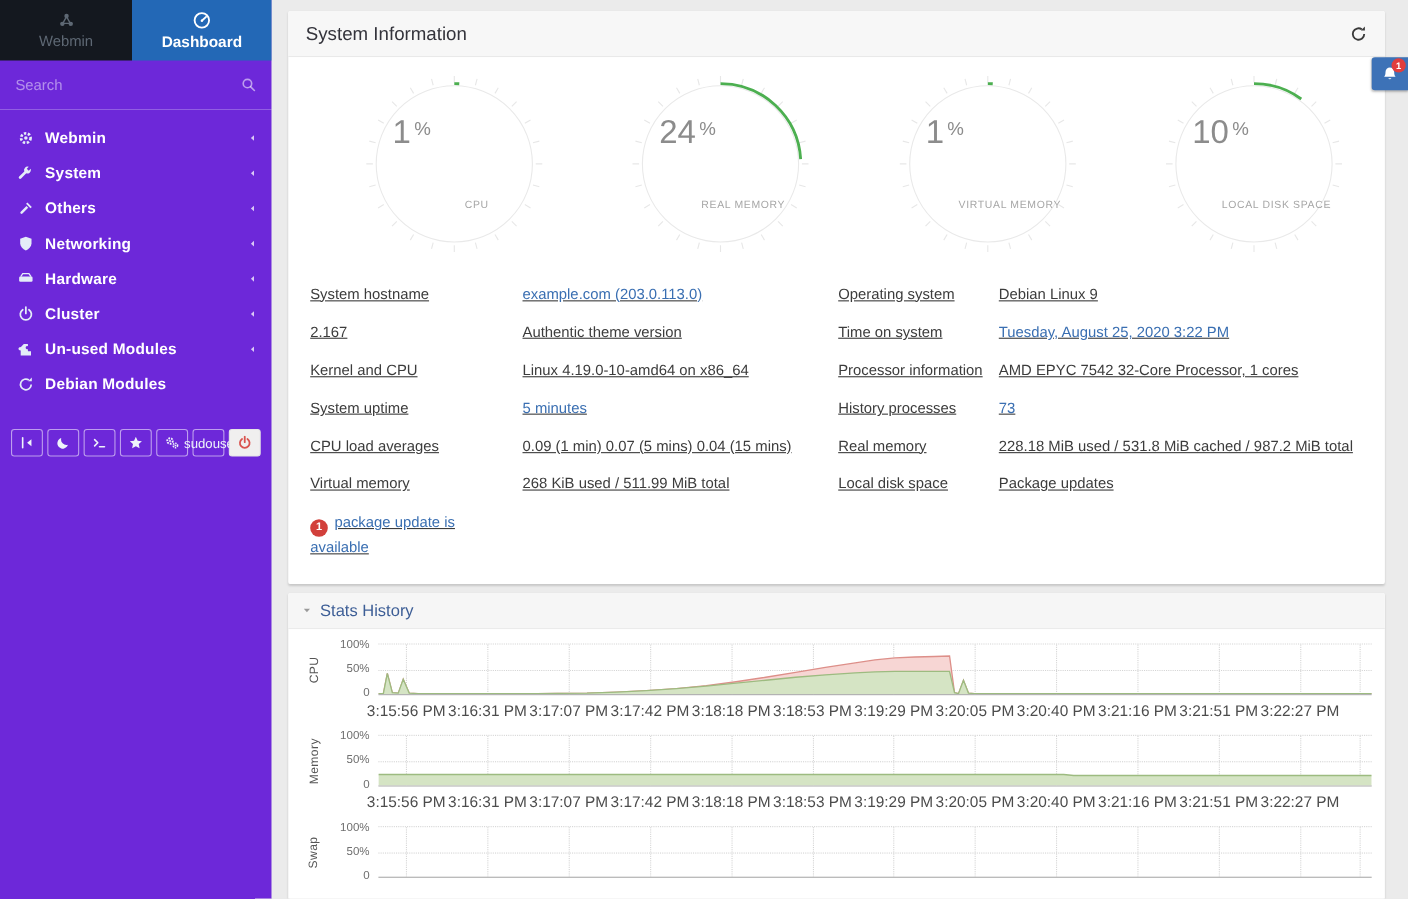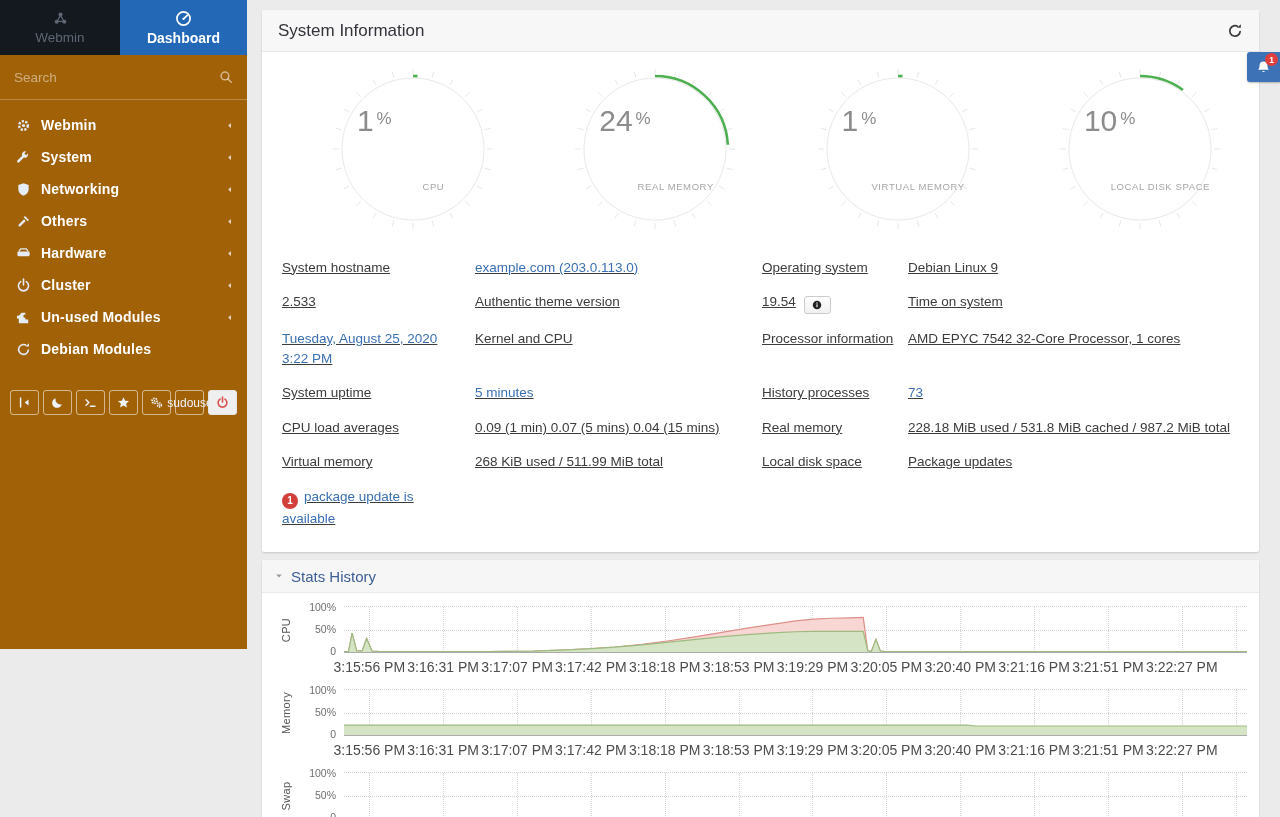--- a/index.html
+++ b/index.html
@@ -1,20 +1,20 @@
 <!DOCTYPE html>
 <html><head>
 <meta charset="utf-8">
 <style>
   * { margin:0; padding:0; box-sizing:border-box; }
   html,body { width:1280px; height:817px; overflow:hidden; font-family:"Liberation Sans", sans-serif; background:#ebebeb; }
   .app { display:flex; width:1280px; height:817px; position:relative; }
 
   
-  .sidebar { width:247px; min-width:247px; height:649px; background:#a16207; display:flex; flex-direction:column; }
+  .sidebar { width:247px; min-width:247px; height:817px; background:#6d28d9; display:flex; flex-direction:column; }
   .tabs { display:flex; height:55px; }
   .tab { display:flex; flex-direction:column; align-items:center; justify-content:center; gap:3px; cursor:pointer; }
   .tab .ic { width:17px; height:17px; }
   .tab-webmin { width:120px; background:#14181f; color:#5e6874; font-size:13.5px; font-weight:500; }
   .tab-dashboard { flex:1; background:#2368b6; color:#fff; font-size:14px; font-weight:700; }
   .search-row { height:45px; display:flex; align-items:center; padding:0 14px; border-bottom:1px solid rgba(255,255,255,.25); }
   .search-row input { flex:1; background:transparent; border:none; outline:none; color:#fff; font-size:13.5px; font-family:inherit; }
   .search-row input::placeholder { color:rgba(255,255,255,.48); }
   .search-row .ic { width:14px; height:14px; color:rgba(255,255,255,.55); }
   .menu { padding-top:9px; }
@@ -141,38 +141,38 @@
           <span>System</span>
           <span class="ic arrow">
             <svg viewBox="0 0 16 16">
               <path d="M10.5 3.5L5.5 8l5 4.5z" fill="currentColor"></path>
             </svg>
           </span>
         </div>
         <div class="menu-item">
           <span class="ic mic">
             <svg viewBox="0 0 16 16">
-              <path d="M8 1.3l5.5 2v4.4c0 3.3-2.4 5.6-5.5 7-3.1-1.4-5.5-3.7-5.5-7V3.3z" fill="currentColor"></path>
-            </svg>
-          </span>
-          <span>Networking</span>
-          <span class="ic arrow">
-            <svg viewBox="0 0 16 16">
-              <path d="M10.5 3.5L5.5 8l5 4.5z" fill="currentColor"></path>
-            </svg>
-          </span>
-        </div>
-        <div class="menu-item">
-          <span class="ic mic">
-            <svg viewBox="0 0 16 16">
               <path d="M9.5 2.2l4.3 4.3-1.3 1.3-4.3-4.3z" fill="currentColor"></path>
               <path d="M8.6 5.7l1.7 1.7-5.6 5.6a1.2 1.2 0 1 1-1.7-1.7z" fill="currentColor"></path>
             </svg>
           </span>
           <span>Others</span>
+          <span class="ic arrow">
+            <svg viewBox="0 0 16 16">
+              <path d="M10.5 3.5L5.5 8l5 4.5z" fill="currentColor"></path>
+            </svg>
+          </span>
+        </div>
+        <div class="menu-item">
+          <span class="ic mic">
+            <svg viewBox="0 0 16 16">
+              <path d="M8 1.3l5.5 2v4.4c0 3.3-2.4 5.6-5.5 7-3.1-1.4-5.5-3.7-5.5-7V3.3z" fill="currentColor"></path>
+            </svg>
+          </span>
+          <span>Networking</span>
           <span class="ic arrow">
             <svg viewBox="0 0 16 16">
               <path d="M10.5 3.5L5.5 8l5 4.5z" fill="currentColor"></path>
             </svg>
           </span>
         </div>
         <div class="menu-item">
           <span class="ic mic">
             <svg viewBox="0 0 16 16">
               <rect x="1.5" y="5.8" width="13" height="5" rx="1.2" fill="currentColor"></rect>
@@ -426,34 +426,26 @@
     </svg>
             <div class="gpct"><span class="gv">10</span><span class="gu">%</span></div>
             <div class="glabel">LOCAL DISK SPACE</div>
           </div>
         </div>
       <div class="info-grid" id="info-grid">
           <div class="cell">System hostname</div>
           <div class="cell"><span class="lnk">example.com (203.0.113.0)</span></div>
           <div class="cell">Operating system</div>
           <div class="cell"><span>Debian Linux 9</span></div>
-          <div class="cell"><span>2.533</span></div>
+          <div class="cell"><span>2.167</span></div>
           <div class="cell">Authentic theme version</div>
-          <div class="cell"><span>19.54</span><button class="info-btn">
-              <span class="ic">
-                <svg viewBox="0 0 16 16">
-                  <circle cx="8" cy="8" r="6.8" fill="currentColor"></circle>
-                  <rect x="7.1" y="6.9" width="1.8" height="4.6" fill="#fff"></rect>
-                  <circle cx="8" cy="4.7" r="1.1" fill="#fff"></circle>
-                </svg>
-              </span>
-            </button></div>
           <div class="cell">Time on system</div>
           <div class="cell"><span class="lnk">Tuesday, August 25, 2020 3:22 PM</span></div>
           <div class="cell">Kernel and CPU</div>
+          <div class="cell"><span>Linux 4.19.0-10-amd64 on x86_64</span></div>
           <div class="cell">Processor information</div>
           <div class="cell"><span>AMD EPYC 7542 32-Core Processor, 1 cores</span></div>
           <div class="cell">System uptime</div>
           <div class="cell"><span class="lnk">5 minutes</span></div>
           <div class="cell">History processes</div>
           <div class="cell"><span class="lnk">73</span></div>
           <div class="cell">CPU load averages</div>
           <div class="cell"><span>0.09 (1 min) 0.07 (5 mins) 0.04 (15 mins)</span></div>
           <div class="cell">Real memory</div>
           <div class="cell"><span>228.18 MiB used / 531.8 MiB cached / 987.2 MiB total</span></div>

